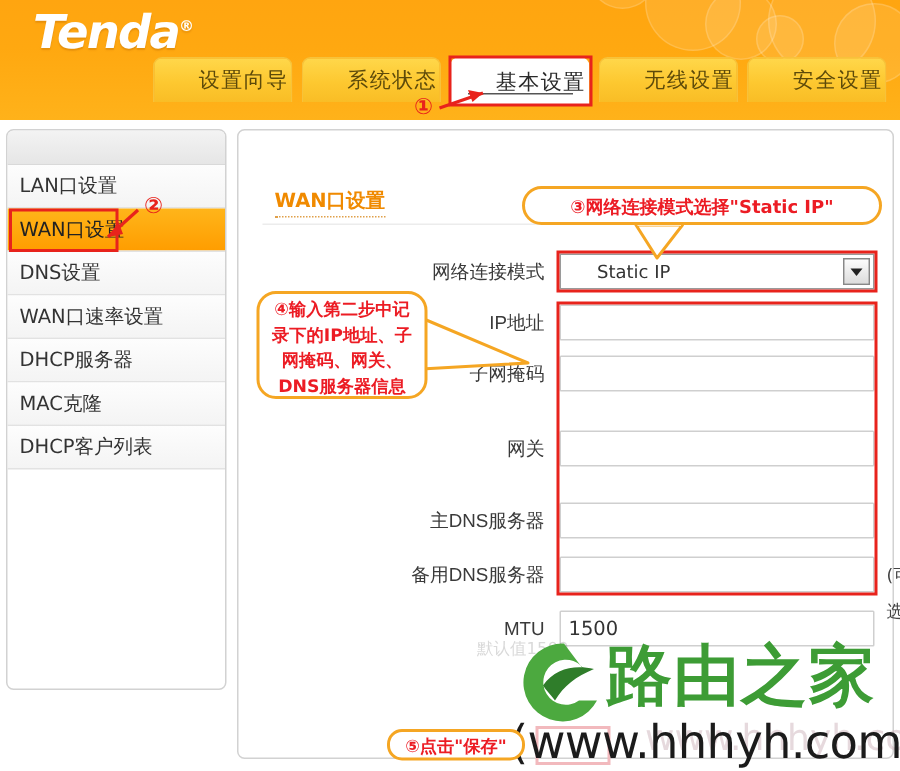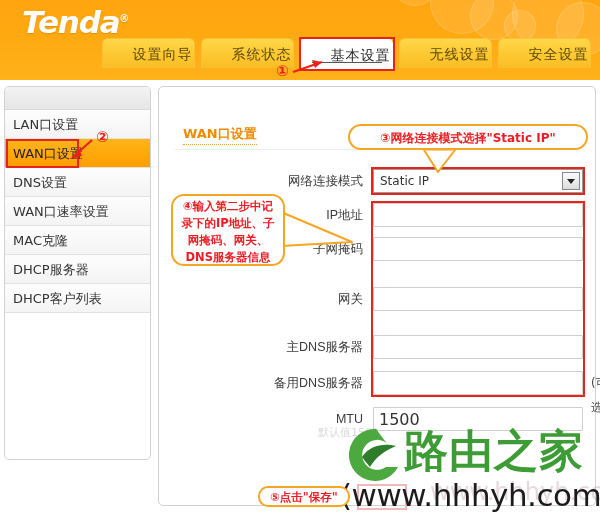--- a/index.html
+++ b/index.html
@@ -167,38 +167,38 @@
     line-height: 24px;
     font-family: Liberation Sans, sans-serif;
   }
   .finput {
     position: absolute;
     left: 200px; top: 0;
     width: 210px; height: 24px;
     border: 1px solid #cfcfcf;
     background: #ffffff;
     box-sizing: border-box;
-    font-size: 16px;
+    font-size: 13px;
     color: #333;
     padding: 0 5px;
     line-height: 22px;
     font-family: "DejaVu Sans", sans-serif;
     border-radius: 1px;
   }
   .fselect {
     position: absolute;
     left: 200px; top: 0;
     width: 210px; height: 24px;
     border: 1px solid #9a9a9a;
     background: #ffffff;
     box-sizing: border-box;
     font-size: 12px;
     color: #333;
     line-height: 22px;
-    padding-left: 6px;
+    padding-left: 24px;
     font-family: "DejaVu Sans", sans-serif;
   }
   .sel-arrow {
     position: absolute;
     right: 2px; top: 2px;
     width: 18px; height: 18px;
     background: linear-gradient(to bottom,#fcfcfc,#dcdcdc);
     border: 1px solid #888;
     box-sizing: border-box;
     display: flex; align-items: center; justify-content: center;
@@ -335,24 +335,24 @@
       <span>WAN口设置</span>
       <div class="nav-redbox"></div>
     </div>
     <div class="nav-item">
       <span>DNS设置</span>
     </div>
     <div class="nav-item">
       <span>WAN口速率设置</span>
     </div>
     <div class="nav-item">
+      <span>DHCP服务器</span>
+    </div>
+    <div class="nav-item">
       <span>MAC克隆</span>
-    </div>
-    <div class="nav-item">
-      <span>DHCP服务器</span>
     </div>
     <div class="nav-item">
       <span>DHCP客户列表</span>
     </div>
   </div>
 
   <div class="content">
     <div class="content-title">WAN口设置</div>
     <div class="title-rule"></div>
 

